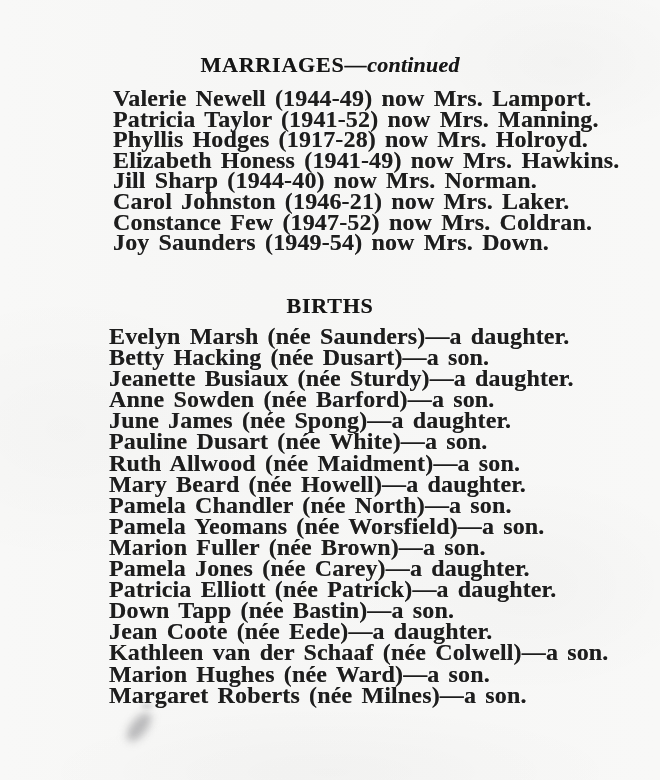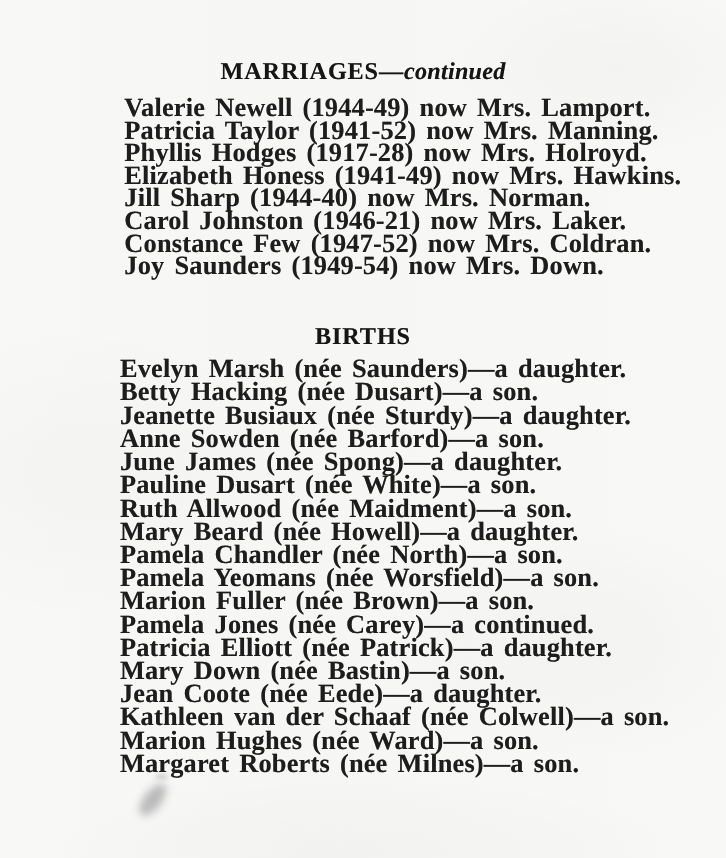--- a/index.html
+++ b/index.html
@@ -112,23 +112,23 @@
       <div class="entry">Betty Hacking (née Dusart)—a son.</div>
       <div class="entry">Jeanette Busiaux (née Sturdy)—a daughter.</div>
       <div class="entry">Anne Sowden (née Barford)—a son.</div>
       <div class="entry">June James (née Spong)—a daughter.</div>
       <div class="entry">Pauline Dusart (née White)—a son.</div>
       <div class="entry">Ruth Allwood (née Maidment)—a son.</div>
       <div class="entry">Mary Beard (née Howell)—a daughter.</div>
       <div class="entry">Pamela Chandler (née North)—a son.</div>
       <div class="entry">Pamela Yeomans (née Worsfield)—a son.</div>
       <div class="entry">Marion Fuller (née Brown)—a son.</div>
-      <div class="entry">Pamela Jones (née Carey)—a continued.</div>
+      <div class="entry">Pamela Jones (née Carey)—a daughter.</div>
       <div class="entry">Patricia Elliott (née Patrick)—a daughter.</div>
-      <div class="entry">Mary Down (née Bastin)—a son.</div>
+      <div class="entry">Down Tapp (née Bastin)—a son.</div>
       <div class="entry">Jean Coote (née Eede)—a daughter.</div>
       <div class="entry">Kathleen van der Schaaf (née Colwell)—a son.</div>
       <div class="entry">Marion Hughes (née Ward)—a son.</div>
       <div class="entry">Margaret Roberts (née Milnes)—a son.</div>
     </div>
 
   <div class="ink-smudge"></div>
   <div class="ink-dot"></div>
 
 </div>

